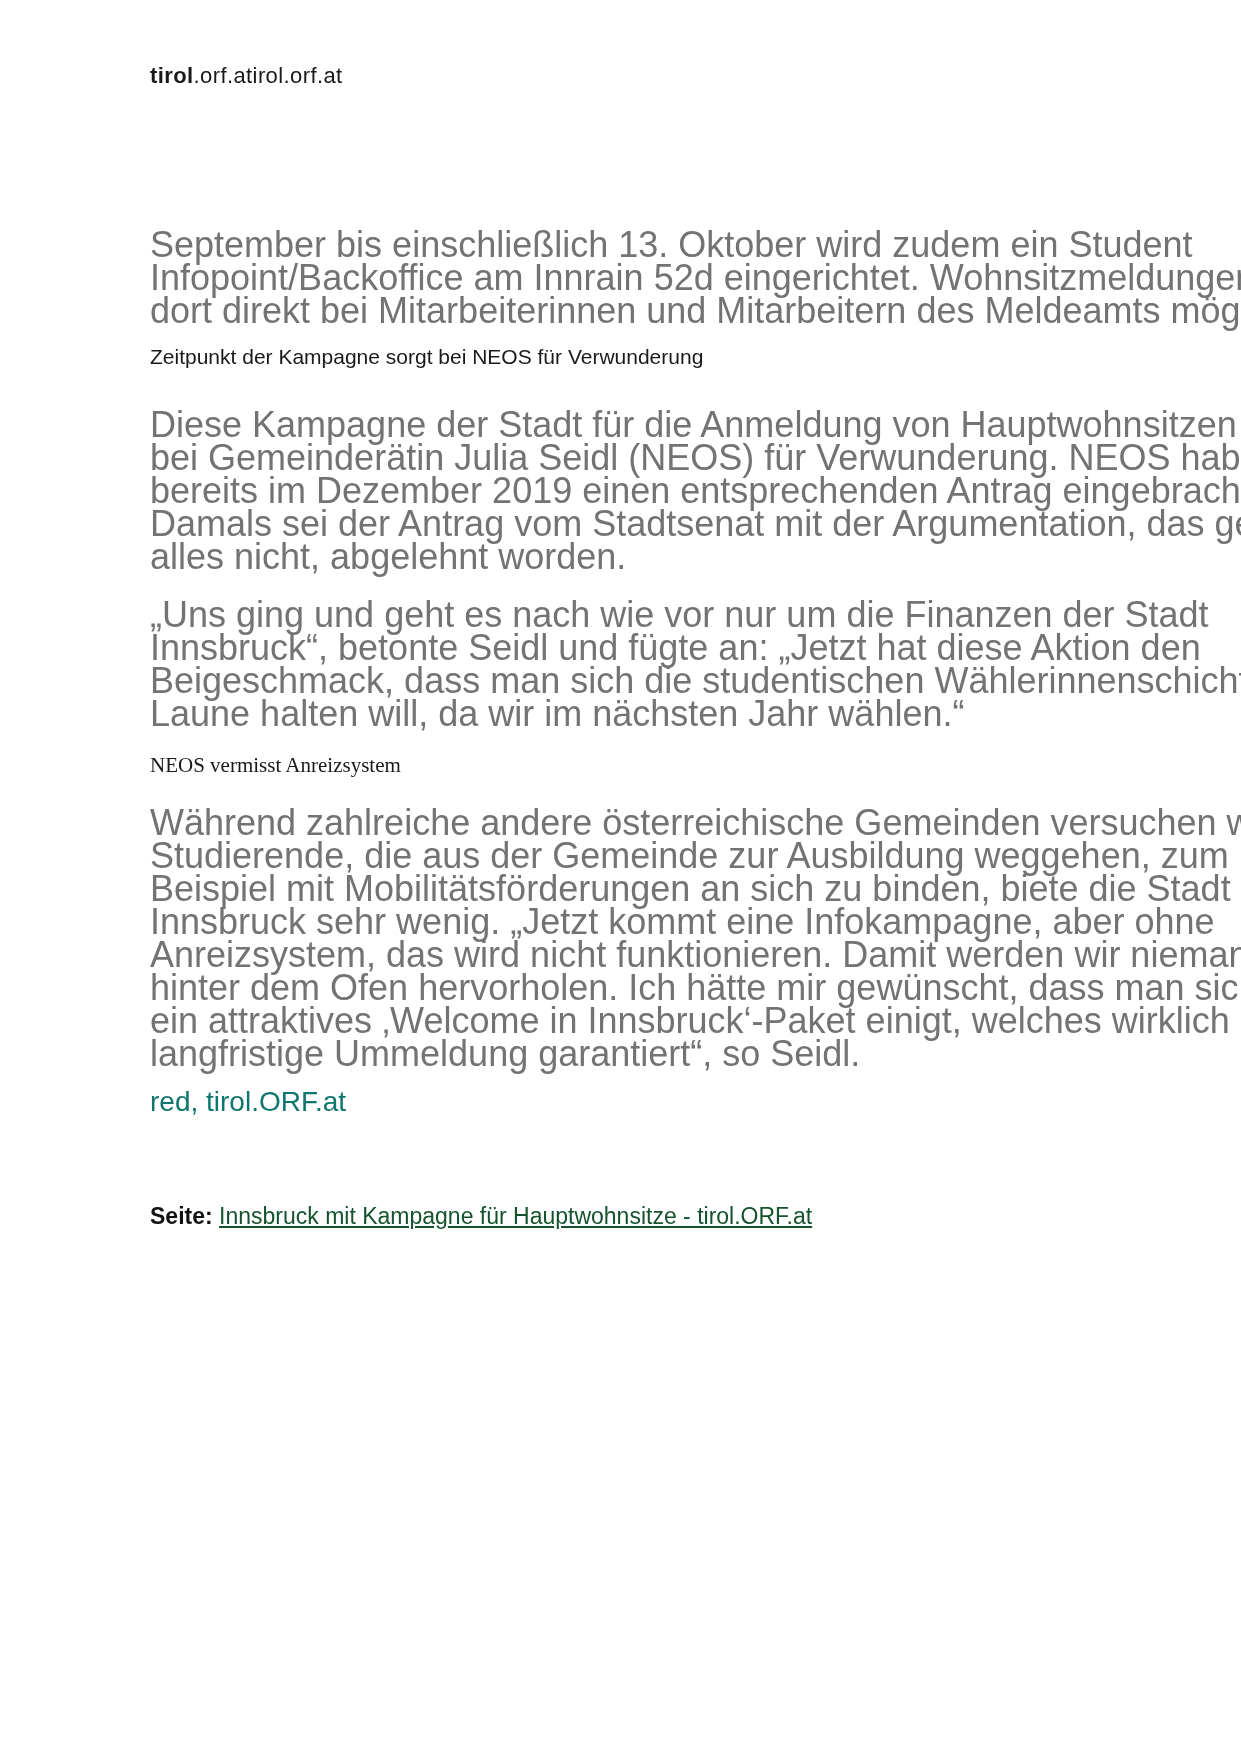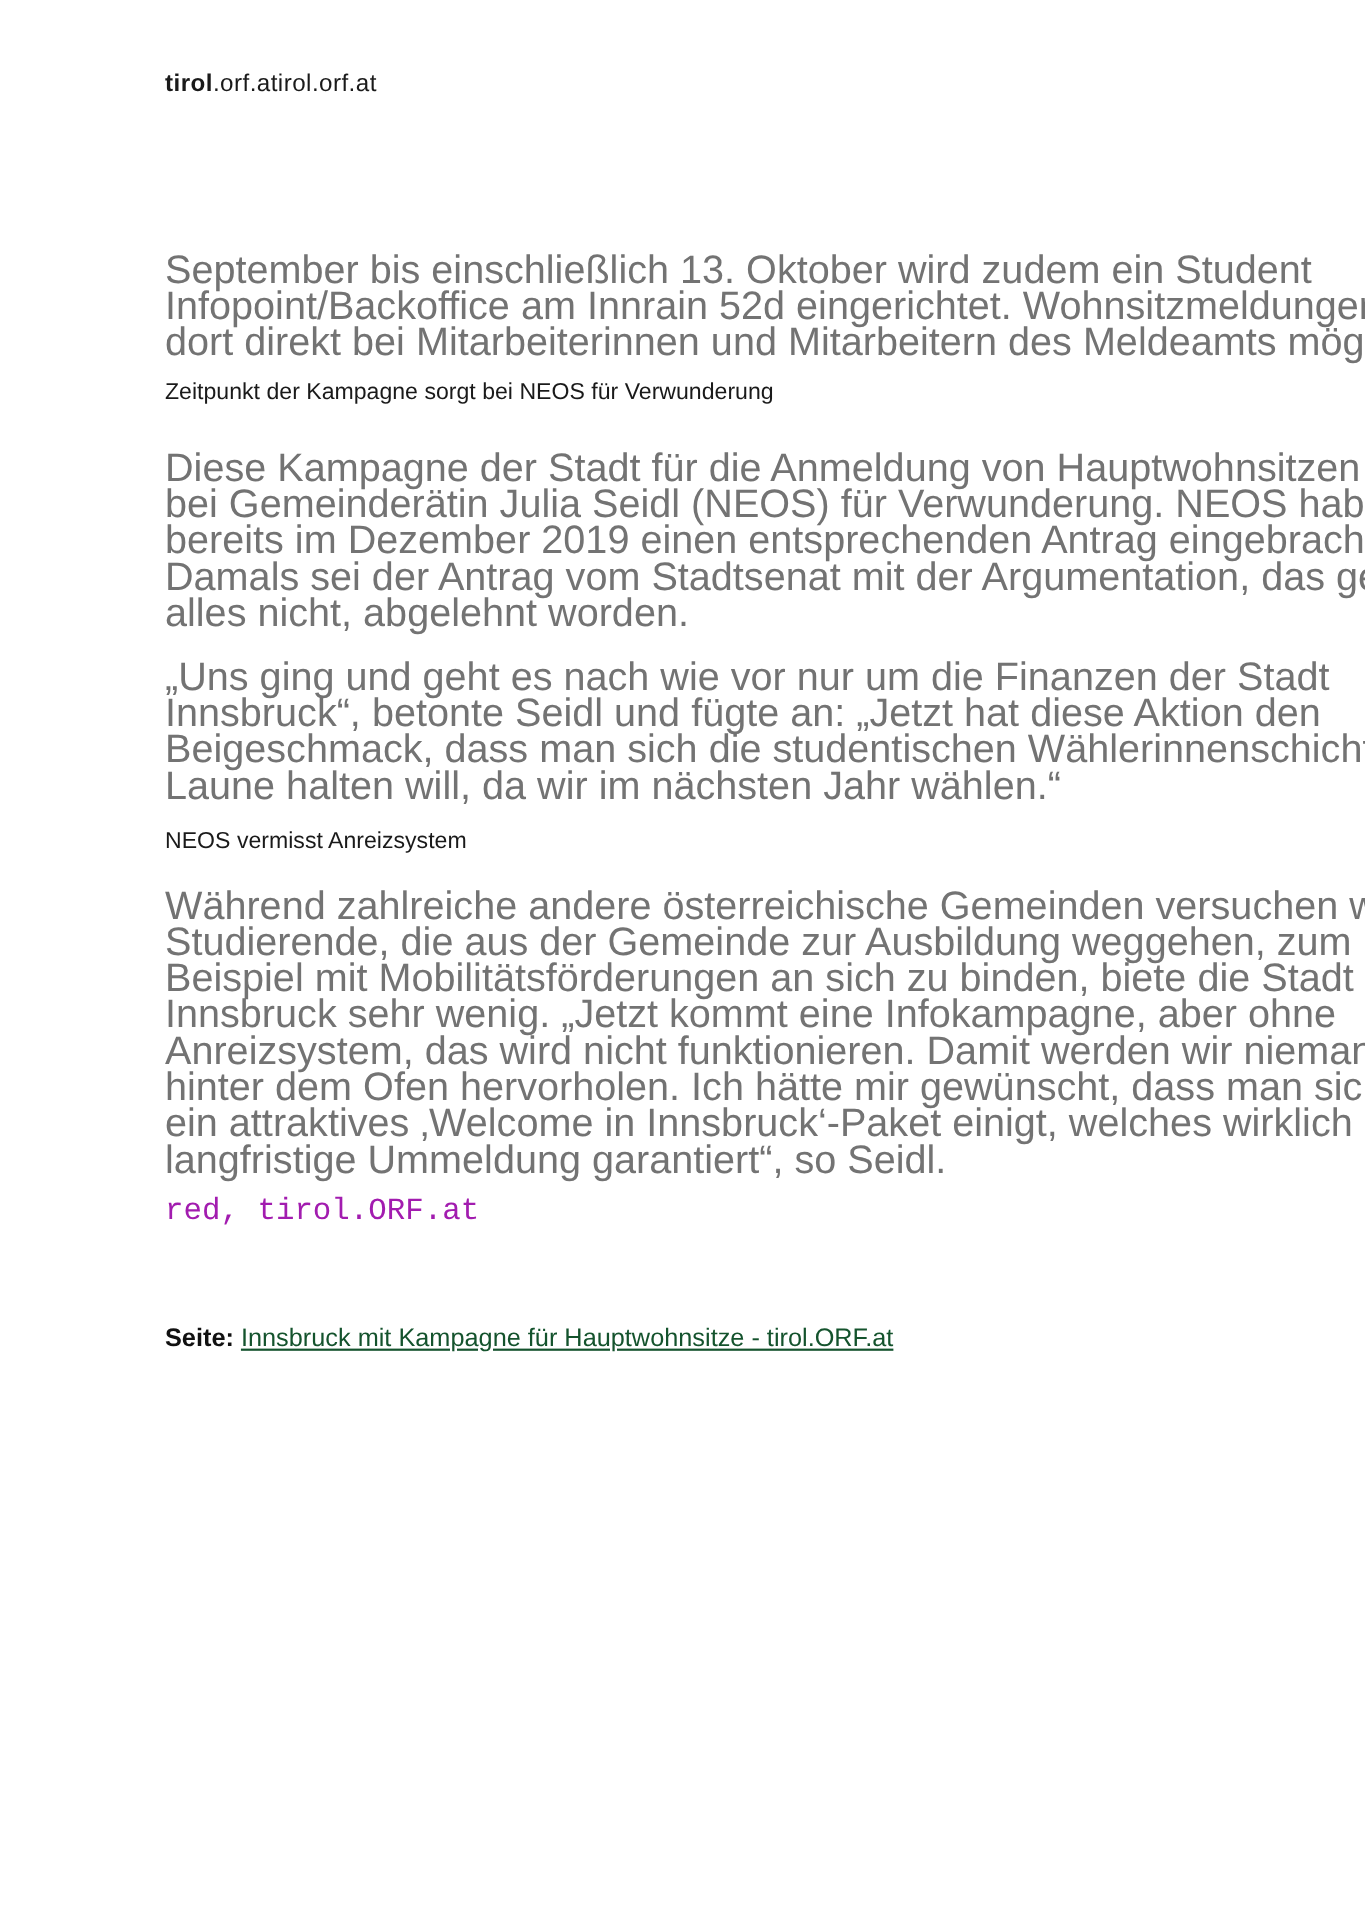--- a/index.html
+++ b/index.html
@@ -34,27 +34,26 @@
   .p-intro   { top: 228px; }
   .p-kamp    { top: 408px; }
   .p-quote   { top: 598px; }
   .p-anreiz  { top: 806px; }
   .subheading {
     font-size: 21px;
     color: #1a1a1a;
     white-space: nowrap;
   }
   .sub-1 { top: 345px; }
-  .sub-2 { top: 753px; }
+  .sub-2 { top: 753px; font-family: Liberation Serif, serif; }
   .byline {
     top: 1086px;
     font-size: 28px;
-    color: #a21caf;
+    color: #0f766e;
     white-space: nowrap;
-    font-family: Liberation Mono, monospace;
   }
   .link-row {
     top: 1203px;
     font-size: 23px;
     white-space: nowrap;
     color: #111111;
   }
   .link-row b { font-weight: bold; }
   .link-row a {
     color: #14532d;

